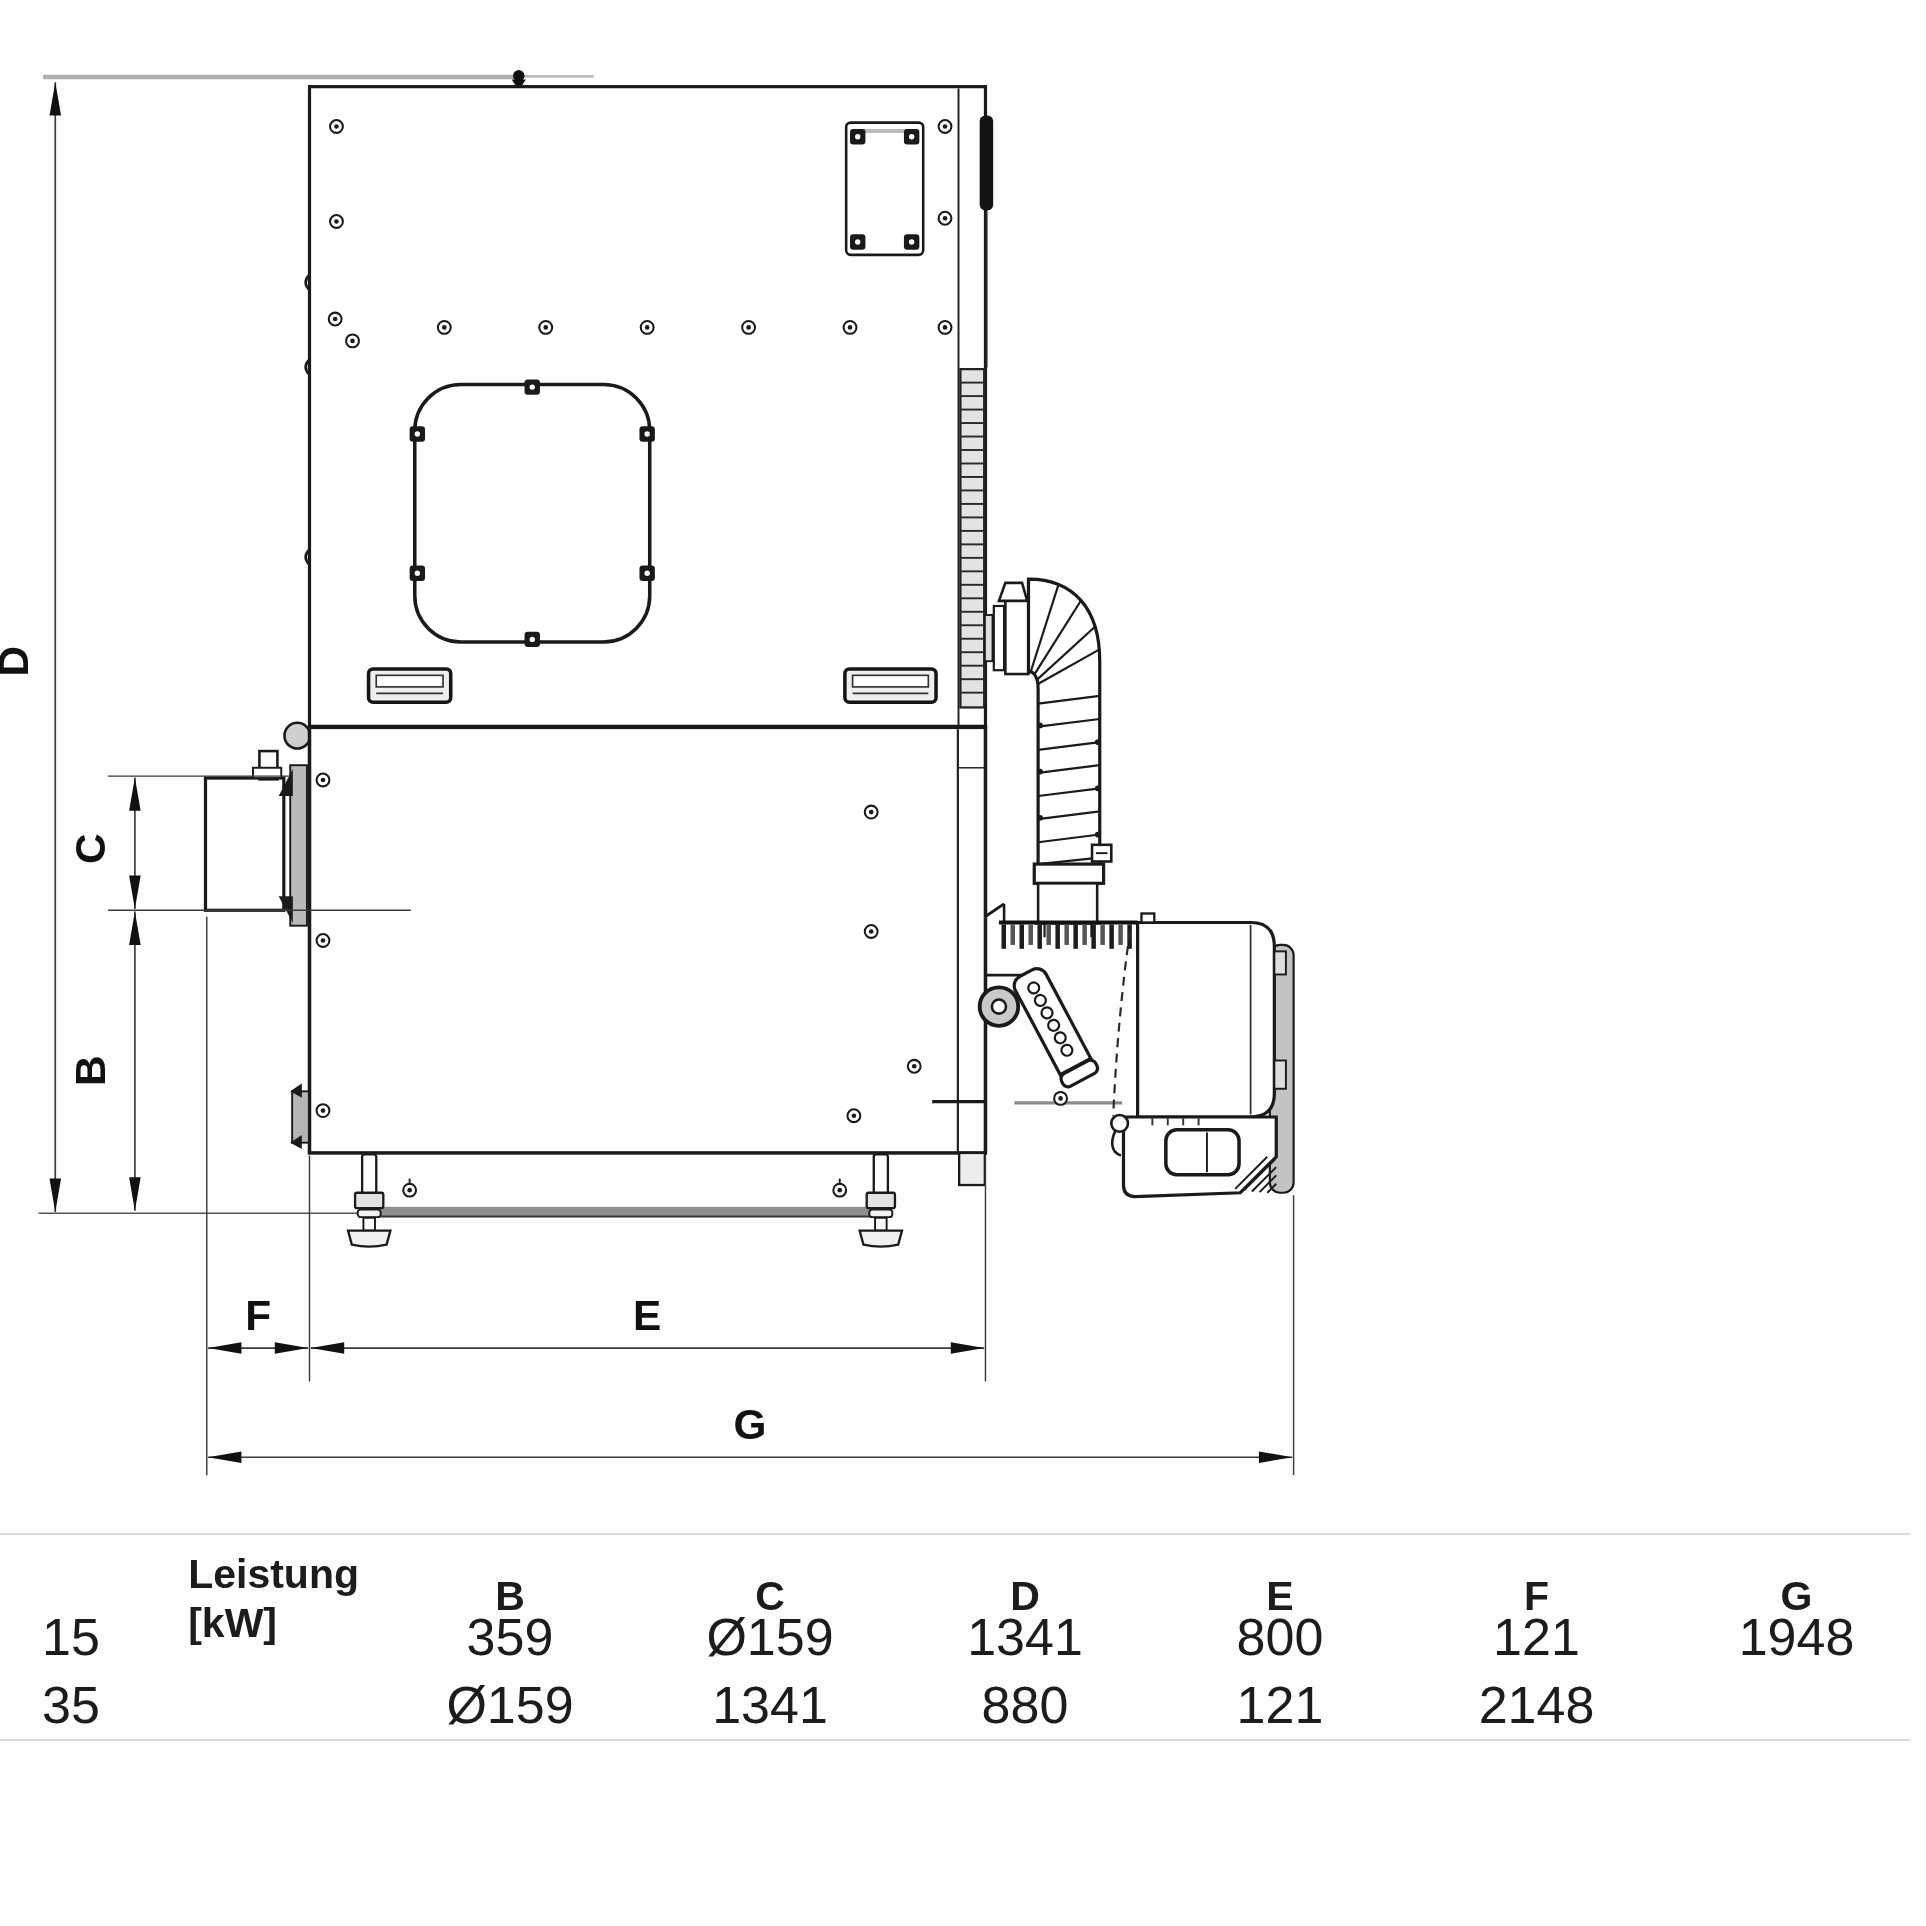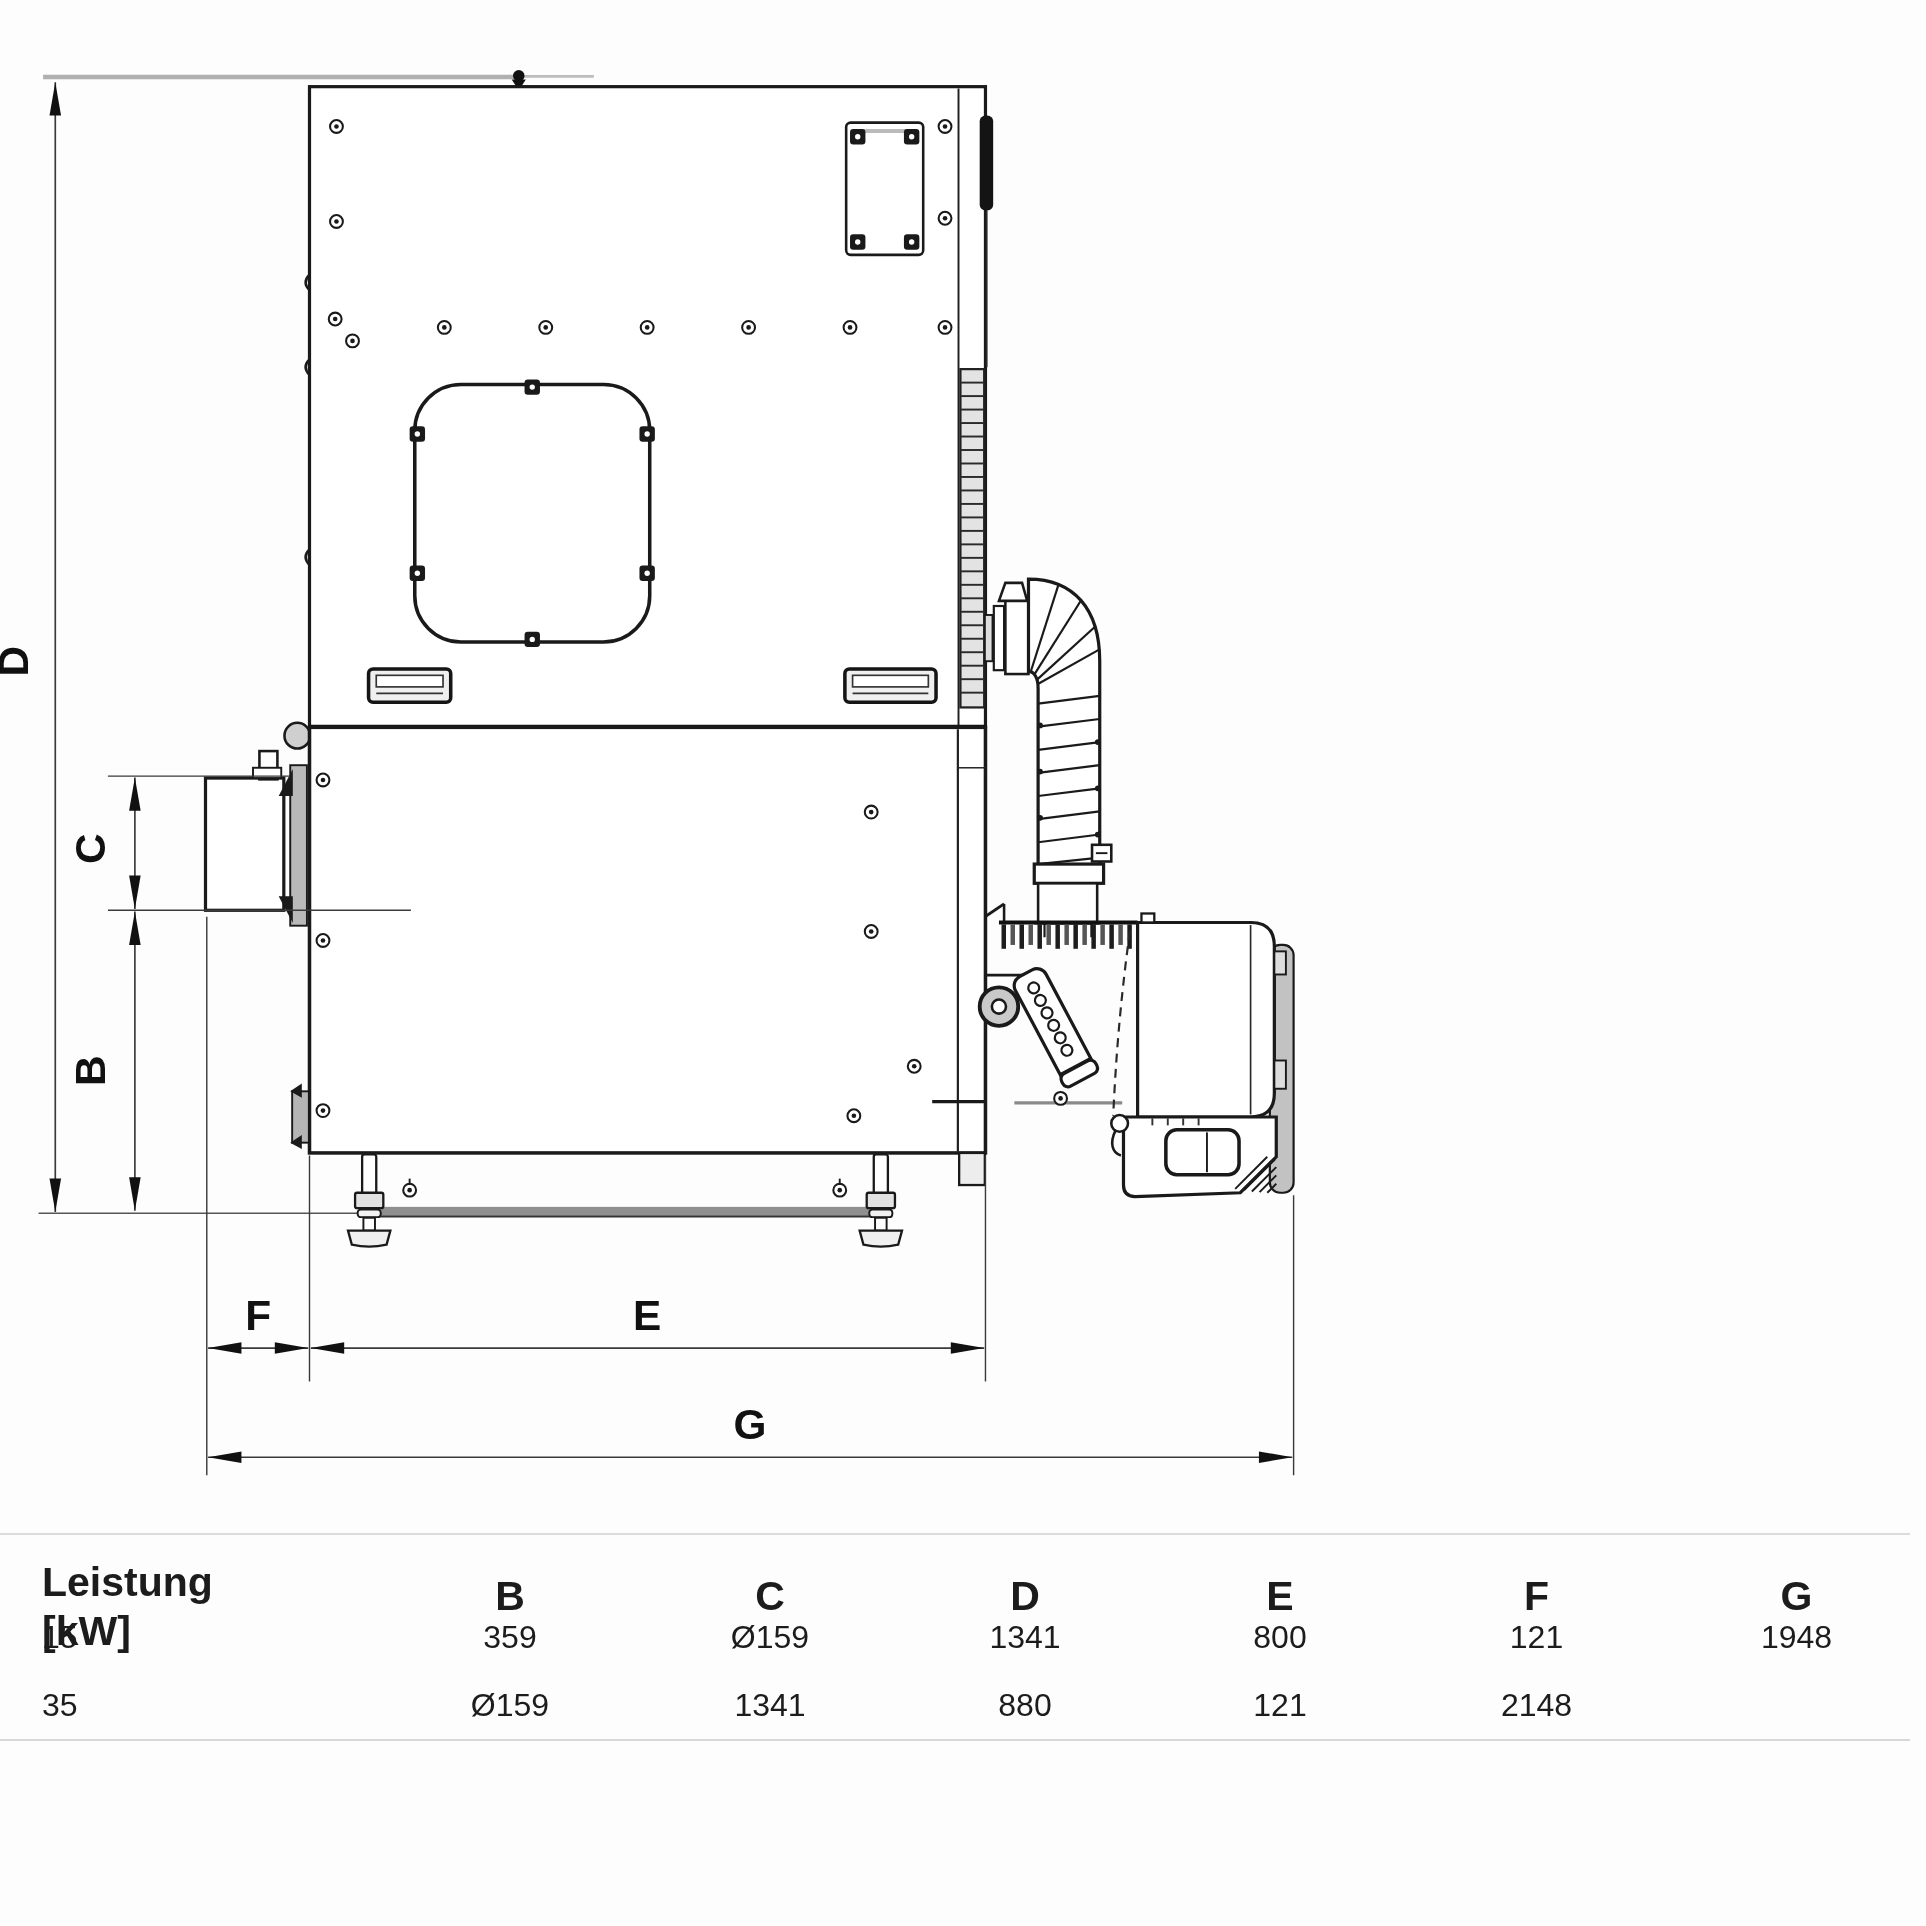--- a/index.html
+++ b/index.html
@@ -8,22 +8,22 @@
   svg{position:absolute;left:0;top:0;}
   .dimtable{
     position:absolute;left:0;top:1533px;width:1868px;padding-left:42px;
     display:grid;
     grid-template-columns:317px 302px 218px 292px 218px 295px 225px;
     grid-auto-rows:68px;
     border-top:2.6px solid #dcdcdc;border-bottom:2.6px solid #d8d8d8;
   }
   .dimtable .hrow{height:122px;}
   .hcell{font-weight:700;font-size:41px;display:flex;align-items:center;justify-content:center;height:122px;}
-  .hcell.first{justify-content:flex-start;align-items:flex-start;padding-top:23px;line-height:49px;white-space:pre-line;}
-  .cell{font-weight:400;font-size:32px;display:flex;align-items:center;justify-content:center;}
+  .hcell.first{justify-content:flex-end;align-items:flex-start;padding-top:15px;line-height:49px;white-space:pre-line;}
+  .cell{font-weight:400;font-size:52px;display:flex;align-items:center;justify-content:center;}
   .cell.first{justify-content:flex-start;}
 </style>
 </head>
 <body>
 
 <div class="stage">
 
 <svg width="1926" height="1515" viewBox="0 0 3000 2360">
   <defs>
     <g id="screw">

